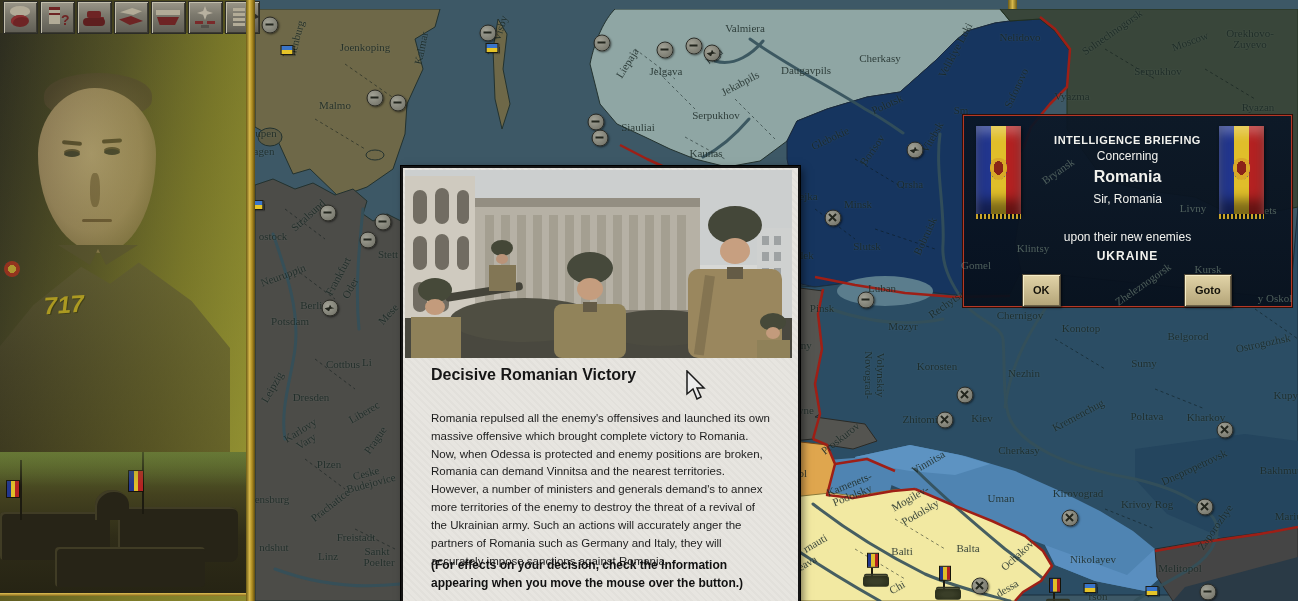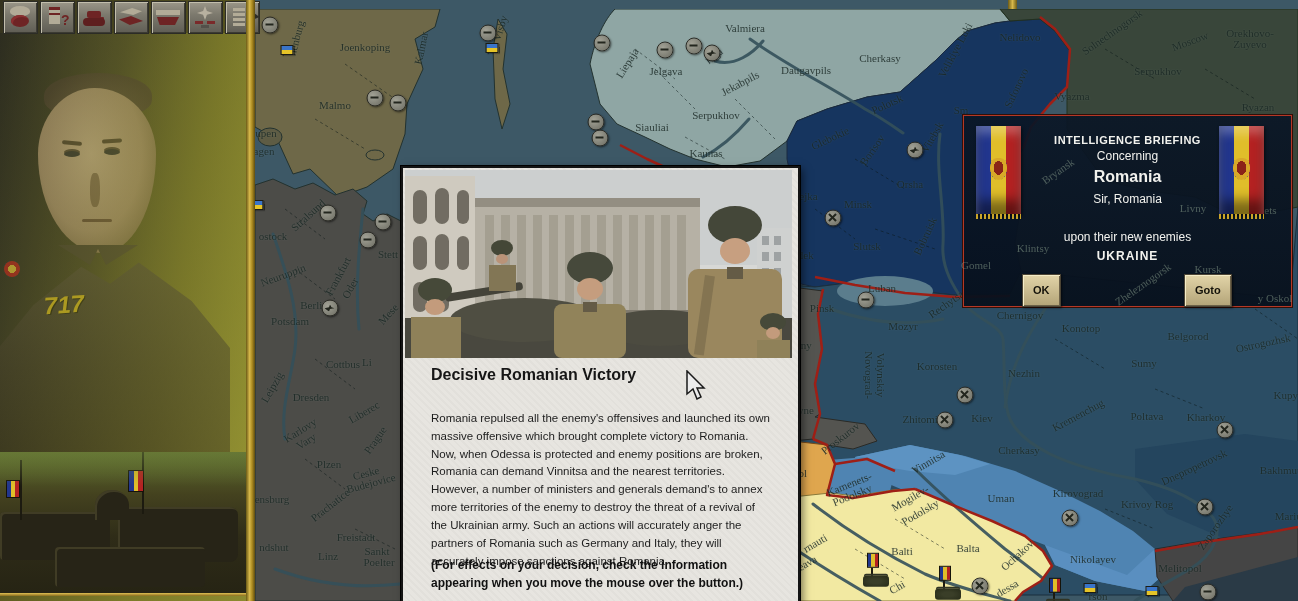--- a/index.html
+++ b/index.html
@@ -183,21 +183,21 @@
         <div class="map-lbl" style="left: 245px; top: 19px; transform: translate(-50%, -50%) rotate(-72deg);">Visby</div>
         <div class="map-lbl" style="left: 11px; top: 124px;">upen</div>
         <div class="map-lbl" style="left: 9px; top: 142px; text-align: right;">agen</div>
         <div class="map-lbl" style="left: 372px; top: 54px; transform: translate(-50%, -50%) rotate(-58deg);">Liepaja</div>
         <div class="map-lbl" style="left: 411px; top: 62px;">Jelgava</div>
         <div class="map-lbl" style="left: 490px; top: 19px;">Valmiera</div>
         <div class="map-lbl" style="left: 551px; top: 61px;">Daugavpils</div>
         <div class="map-lbl" style="left: 485px; top: 74px; transform: translate(-50%, -50%) rotate(-28deg);">Jekabpils</div>
         <div class="map-lbl dk" style="left: 459px; top: 47px; transform: translate(-50%, -50%) rotate(-38deg);">Riga</div>
         <div class="map-lbl" style="left: 461px; top: 106px;">Serpukhov</div>
-        <div class="map-lbl" style="left: 383px; top: 118px; margin-left: 14px;">Siauliai</div>
+        <div class="map-lbl" style="left: 383px; top: 118px;">Siauliai</div>
         <div class="map-lbl" style="left: 451px; top: 144px;">Kaunas</div>
         <div class="map-lbl" style="left: 625px; top: 49px;">Cherkasy</div>
         <div class="map-lbl" style="left: 700px; top: 41px; transform: translate(-50%, -50%) rotate(-62deg);">Velikiye Luki</div>
         <div class="map-lbl" style="left: 765px; top: 28px;">Nelidovo</div>
         <div class="map-lbl" style="left: 857px; top: 23px; transform: translate(-50%, -50%) rotate(-35deg);">Solnechnogorsk</div>
         <div class="map-lbl" style="left: 935px; top: 32px; transform: translate(-50%, -50%) rotate(-20deg);">Moscow</div>
         <div class="map-lbl" style="left: 995px; top: 24px;">Orekhovo-</div>
         <div class="map-lbl" style="left: 995px; top: 35px;">Zuyevo</div>
         <div class="map-lbl" style="left: 903px; top: 62px;">Serpukhov</div>
         <div class="map-lbl" style="left: 817px; top: 87px;">Vyazma</div>

